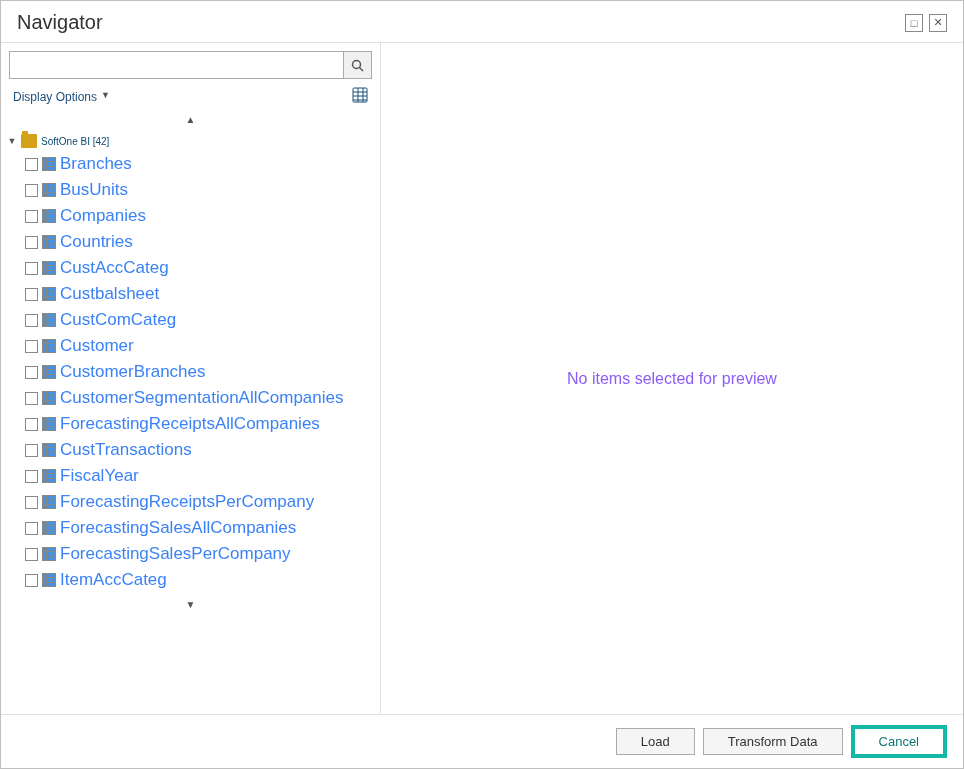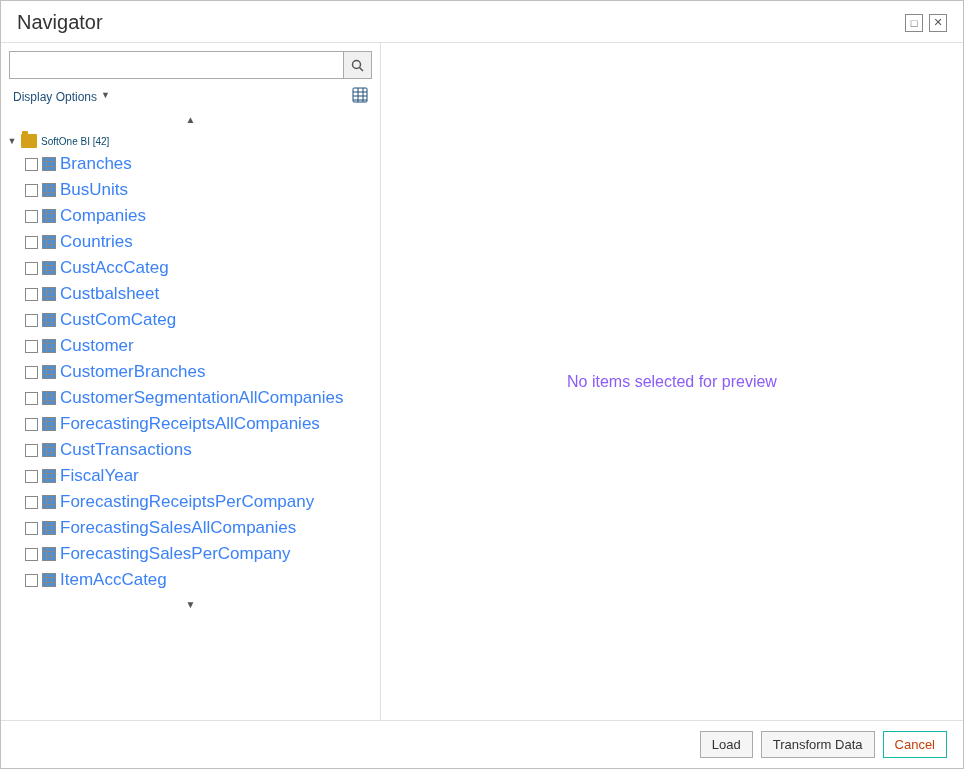--- a/index.html
+++ b/index.html
@@ -223,32 +223,32 @@
     .footer {
       display: flex;
       justify-content: flex-end;
       align-items: center;
       padding: 10px 16px;
       gap: 8px;
       border-top: 1px solid #e0e0e0;
       flex-shrink: 0;
     }
     .footer-btn {
-      padding: 5px 11px;
+      padding: 5px 24px;
       font-size: 13px;
       font-family: 'Segoe UI', sans-serif;
       cursor: pointer;
       border: 1px solid #aaa;
       background: #f5f5f5;
       color: #333;
     }
     .footer-btn.cancel {
       background: #fff;
-      border: 1px solid #14b8a6;
-      color: #c2410c;
+      border: 4px solid #14b8a6;
+      color: #0f766e;
     }
     .scroll-arrow {
       text-align: center;
       color: #555;
       font-size: 10px;
       padding: 2px 0;
       cursor: pointer;
     }
   </style>
 </head>

